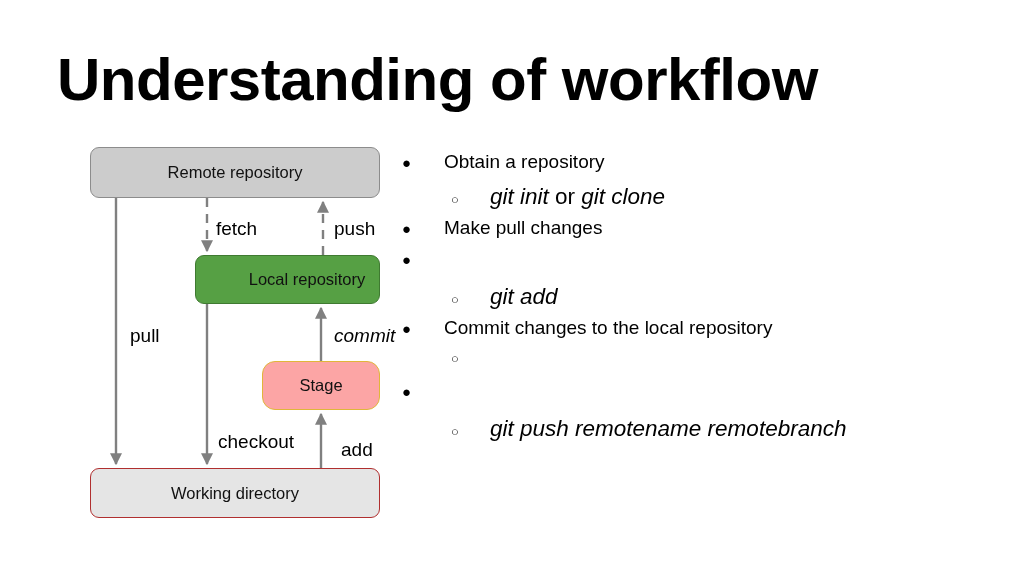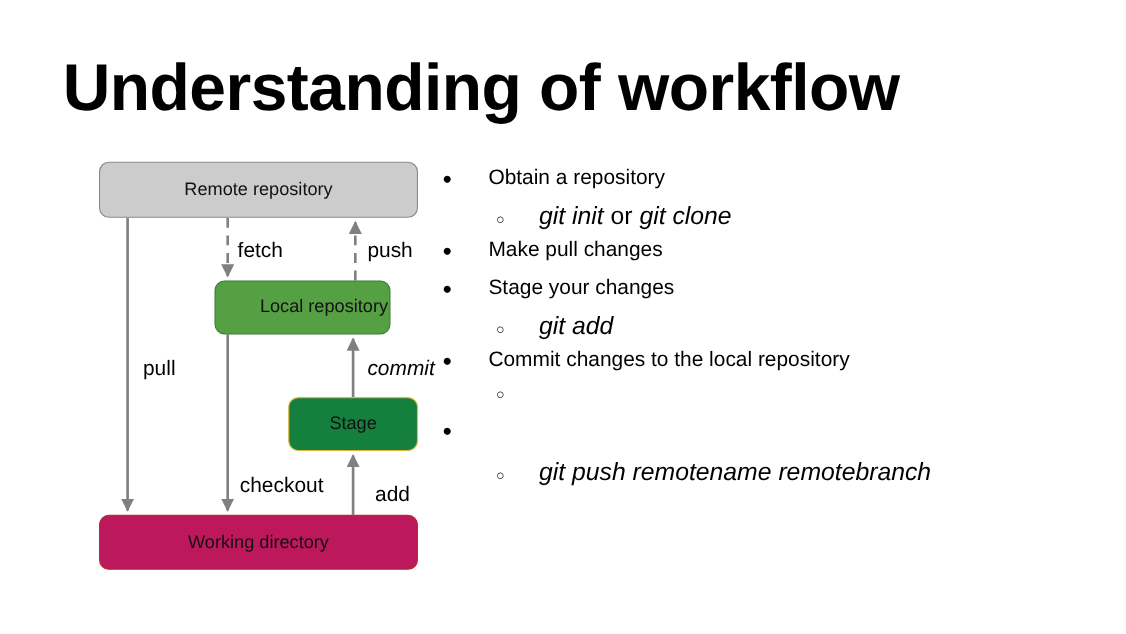--- a/index.html
+++ b/index.html
@@ -56,21 +56,21 @@
     font-size: 16.5px;
     line-height: 1;
     color: #111111;
   }
   #node-remote {
     left: 46px;  top: 147px;  width: 290px; height: 51px;
     background: #cccccc;
     border: 1.6px solid #8c8c8c;
   }
   #node-local {
-    left: 151px; top: 255px;  width: 160px; height: 49px;
+    left: 151px; top: 255px;  width: 185px; height: 49px;
     background: #56a044;
     border: 1.6px solid #3f7a31;
     padding-left: 39px;
   }
   #node-stage {
     left: 218px; top: 361px;  width: 118px; height: 49px;
     background: #fdd85d;
     border: 1.6px solid #e0b63a;
   }
   #node-working {
@@ -153,23 +153,23 @@
 
     <line x1="277" y1="361" x2="277" y2="308" stroke="#808080" stroke-width="2.4" marker-end="url(#arrow-head)"></line>
 
     <line x1="277" y1="468" x2="277" y2="414" stroke="#808080" stroke-width="2.4" marker-end="url(#arrow-head)"></line>
   </svg>
 
   <div class="node-box" id="node-remote" style="background: rgb(204, 204, 204); border-color: rgb(140, 140, 140);">Remote repository</div>
 
   <div class="node-box" id="node-local" style="background: rgb(86, 160, 68); border-color: rgb(63, 122, 49);">Local repository</div>
 
-  <div class="node-box" id="node-stage" style="background: #15803d; border-color: rgb(224, 182, 58);">Stage</div>
-
-  <div class="node-box" id="node-working" style="background: #be185d; border-color: rgb(176, 47, 47);">Working directory</div>
+  <div class="node-box" id="node-stage" style="background: #fca5a5; border-color: rgb(224, 182, 58); border-radius: 13px;">Stage</div>
+
+  <div class="node-box" id="node-working" style="background: #e5e5e5; border-color: rgb(176, 47, 47);">Working directory</div>
 
   <div class="edge-label" id="label-fetch">fetch</div>
 
   <div class="edge-label" id="label-push">push</div>
 
   <div class="edge-label" id="label-pull">pull</div>
 
   <div class="edge-label" id="label-commit">commit</div>
 
   <div class="edge-label" id="label-checkout">checkout</div>
@@ -185,21 +185,20 @@
     <div class="bullet-row level-2">
       <span class="bullet-marker">○</span>
       <span class="bullet-text">git init <span class="upright">or</span> git clone</span>
     </div>
     <div class="bullet-row level-1">
       <span class="bullet-marker">●</span>
       <span class="bullet-text">Make pull changes</span>
     </div>
     <div class="bullet-row level-1">
       <span class="bullet-marker">●</span>
-      <span class="bullet-text">Stage your changes</span>
     </div>
     <div class="bullet-row level-2">
       <span class="bullet-marker">○</span>
       <span class="bullet-text">git add</span>
     </div>
     <div class="bullet-row level-1">
       <span class="bullet-marker">●</span>
       <span class="bullet-text">Commit changes to the local repository</span>
     </div>
     <div class="bullet-row level-2">

